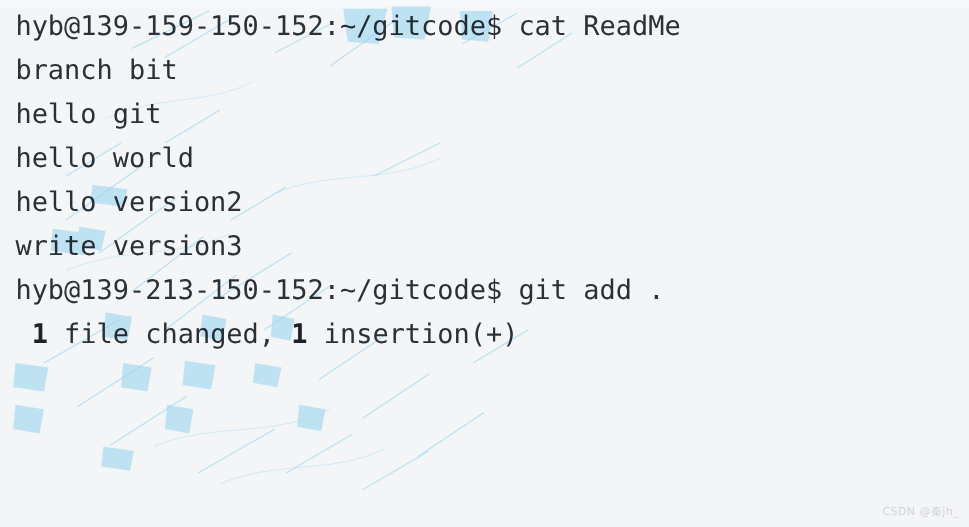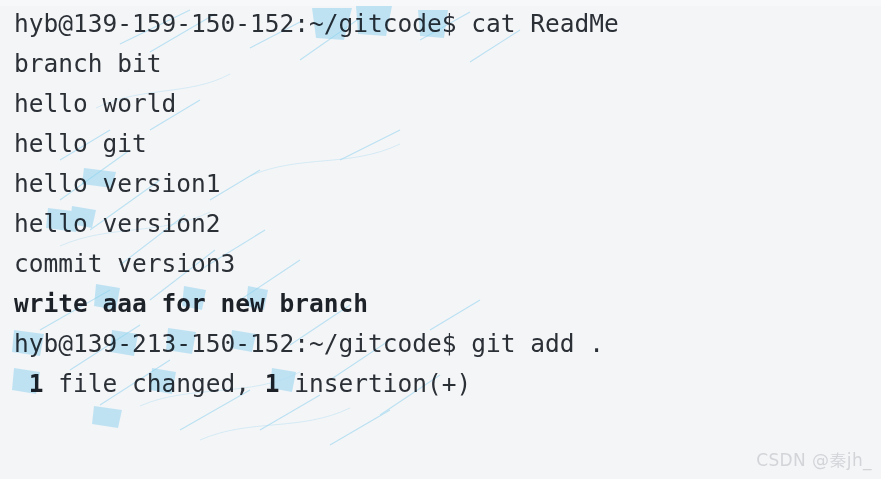--- a/index.html
+++ b/index.html
@@ -75,43 +75,41 @@
     opacity: 0.85;
   }
 
   
   .csdn-watermark {
     position: absolute;
     right: 9px;
     bottom: 7px;
     z-index: 4;
     font-family: "DejaVu Sans", "Liberation Sans", sans-serif;
-    font-size: 17px;
+    font-size: 10px;
     color: #d2d4d8;
     letter-spacing: 0.4px;
     white-space: nowrap;
     text-align: center;
   }
 </style>
 </head>
 <body>
 
 <div id="terminal">
 
   <div class="top-strip"></div>
 
   <div class="console-lines">
     <div class="line">hyb@139-159-150-152:~/gitcode$ cat ReadMe</div>
     <div class="line">branch bit</div>
+    <div class="line">hello git</div>
     <div class="line">hello world</div>
-    <div class="line">hello git</div>
-    <div class="line">hello version1</div>
     <div class="line">hello version2</div>
-    <div class="line">commit version3</div>
-    <div class="line bold">write aaa for new branch</div>
+    <div class="line">write version3</div>
     <div class="line">hyb@139-213-150-152:~/gitcode$ git add .</div>
     <div class="line"> <b>1</b> file changed, <b>1</b> insertion(+)</div>
   </div>
 
   <svg class="scribble" viewBox="0 0 881 479" xmlns="http://www.w3.org/2000/svg">
     <g fill="none" stroke="#7fd4f5" stroke-width="1.1" opacity="0.55">
       <path d="M120 44 L190 10"></path>
       <path d="M150 52 L215 14"></path>
       <path d="M300 60 L360 18"></path>
       <path d="M250 48 L300 22"></path>

